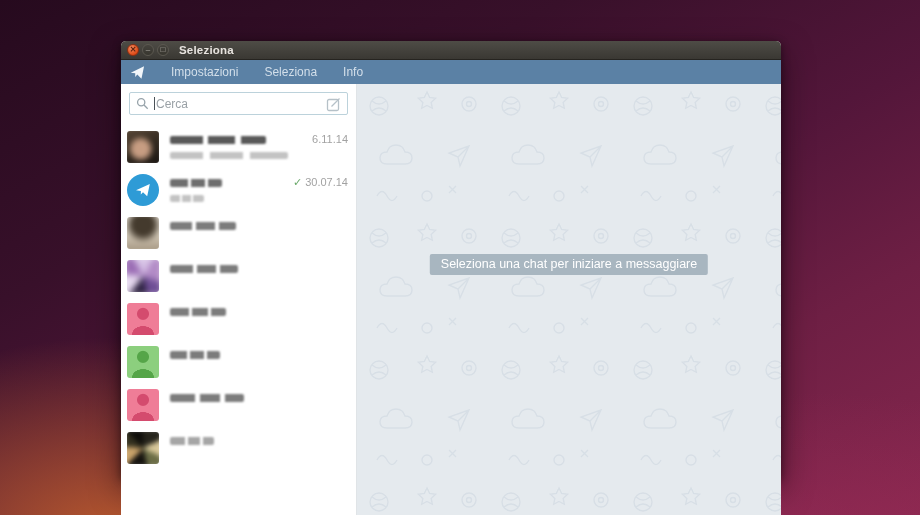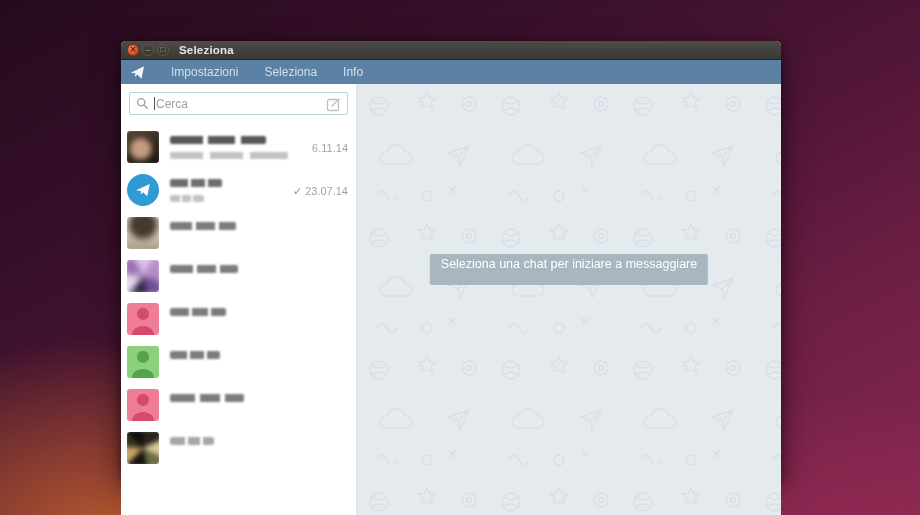--- a/index.html
+++ b/index.html
@@ -79,29 +79,29 @@
   }
   .lines { position:absolute; left:49px; top:0; right:62px; }
   .name-bar {
     height:8px; border-radius:2px; filter:blur(1.3px); margin-top:10px;
     background:linear-gradient(90deg, currentColor 0 34%, rgba(0,0,0,0) 34% 40%, currentColor 40% 68%, rgba(0,0,0,0) 68% 74%, currentColor 74% 100%);
   }
   .msg-bar {
     height:7px; border-radius:2px; filter:blur(1.3px); margin-top:8px; color:#c3c3c3;
     background:linear-gradient(90deg, currentColor 0 28%, rgba(0,0,0,0) 28% 34%, currentColor 34% 62%, rgba(0,0,0,0) 62% 68%, currentColor 68% 100%);
   }
-  .meta { position:absolute; right:8px; top:16px; display:flex; align-items:center; gap:3px; font-size:11px; color:#a2a2a2; }
+  .meta { position:absolute; right:8px; top:7px; display:flex; align-items:center; gap:3px; font-size:11px; color:#a2a2a2; }
   .check { color:#69a869; font-size:11px; line-height:1; }
 
   
   .doodle-svg { position:absolute; inset:0; }
   .empty-pill {
     position:absolute; top:170px; left:50%; transform:translateX(-50%);
     background:rgba(164,177,188,.93); color:#fff; font-size:12.5px;
-    padding:3px 11px 14px; border-radius:2px; white-space:nowrap;
+    padding:3px 11px 4px; border-radius:2px; white-space:nowrap;
   }
 </style>
 </head>
 <body>
 
 <div class="desktop">
   <div class="window">
 
     <div class="titlebar">
       <div class="wbtn close">✕</div>
@@ -159,21 +159,21 @@
               <svg width="16" height="16" viewBox="0 0 16 16">
                 <path d="M1 8.3 L14.8 2 L12.2 14.2 L8 10.2 L5.8 12.5 L5.9 8.9 Z" fill="#ffffff"></path>
               </svg>
             </div>
             <div class="lines">
               <div class="name-bar" style="width:52px;color:#6e6e6e"></div>
               <div class="msg-bar" style="width:34px"></div>
             </div>
             <div class="meta">
               <span class="check">✓</span>
-              <span>23.07.14</span>
+              <span>30.07.14</span>
             </div>
           </div>
 
           <div class="chat-row">
             <div class="avatar">
                 <div class="ph ph3"></div>
               </div>
             <div class="lines">
               <div class="name-bar" style="width:66px;color:#7c7c7c"></div>
             </div>

